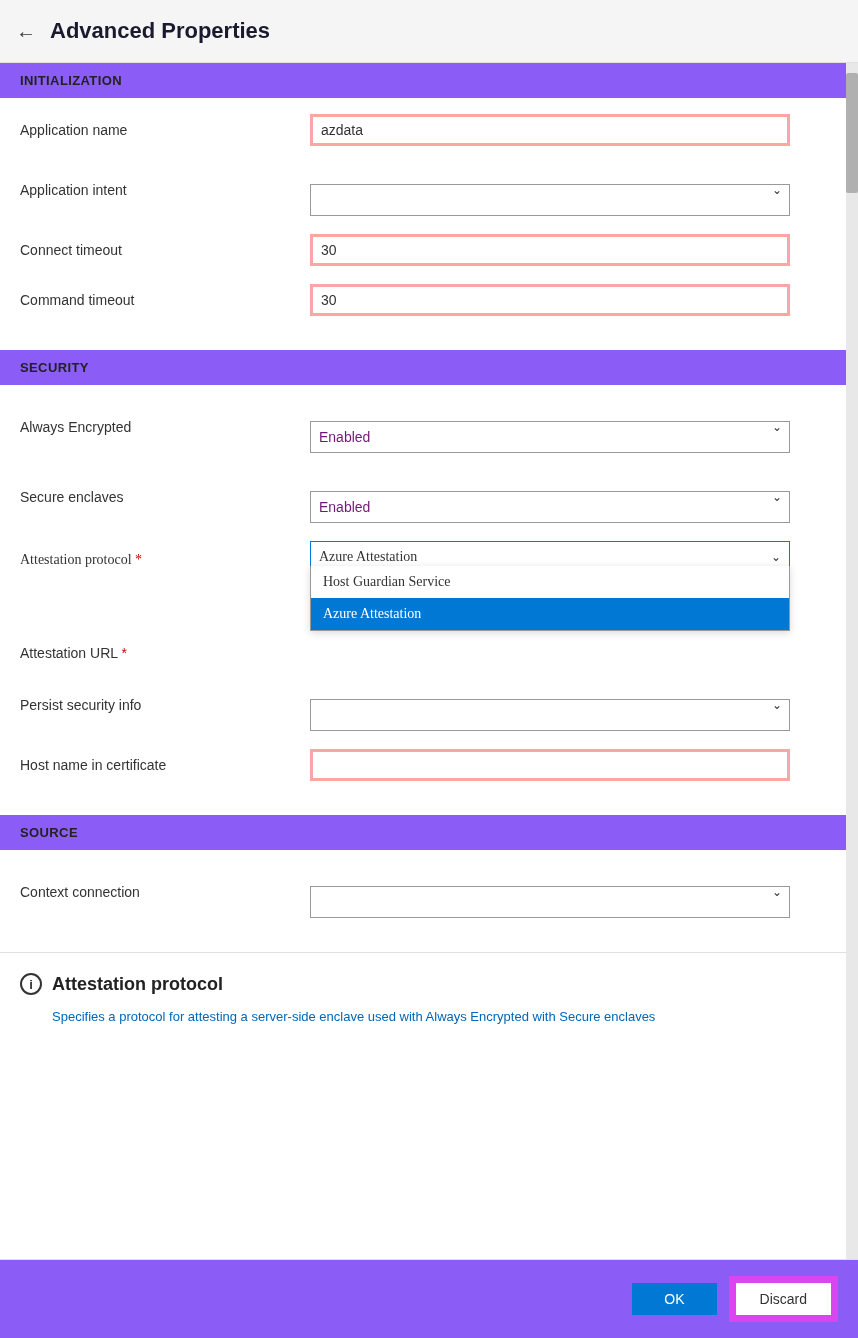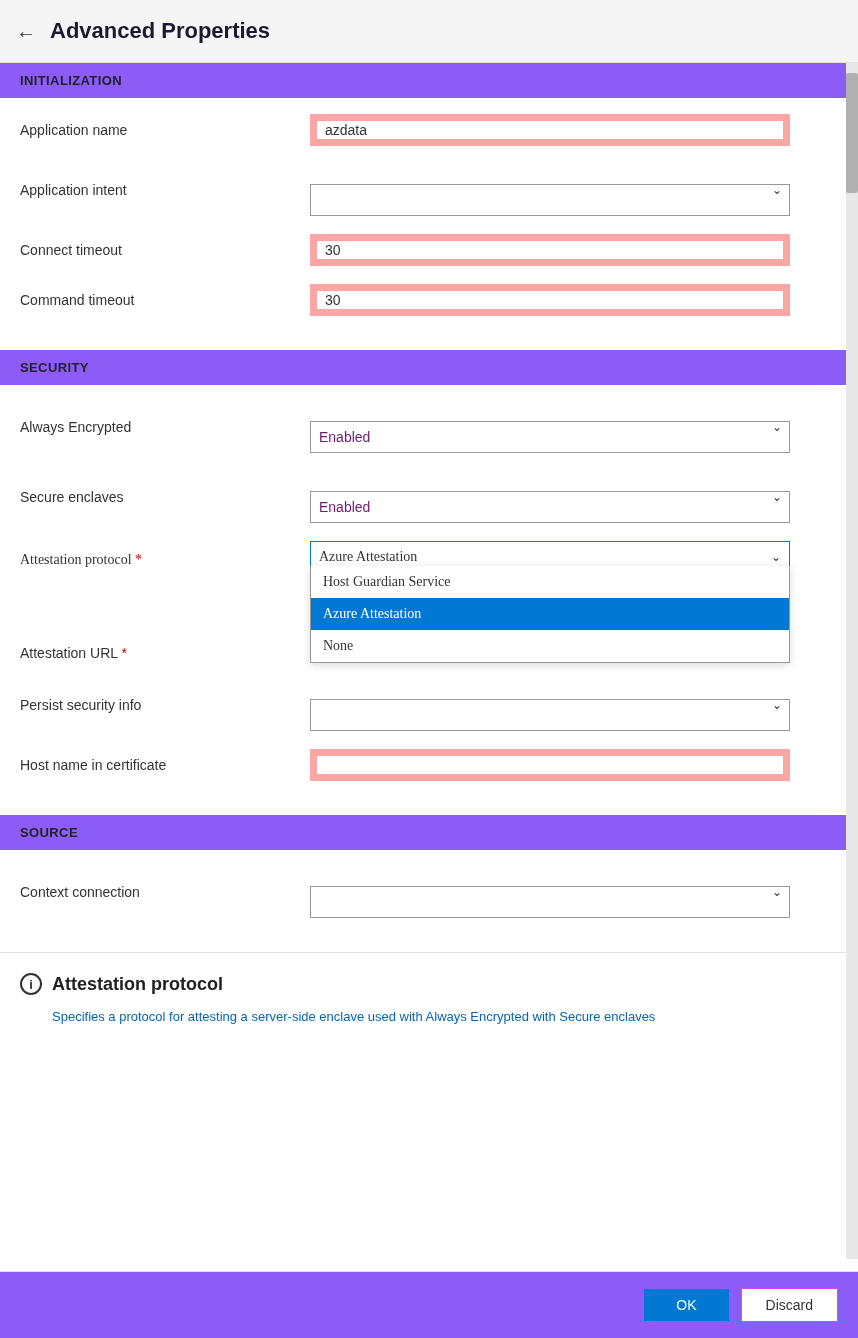--- a/index.html
+++ b/index.html
@@ -88,21 +88,21 @@
     .form-label .required {
       color: #c00;
     }
     .form-control {
       flex: 1;
       max-width: 480px;
     }
     .text-input {
       width: 100%;
       height: 32px;
-      border: 7px solid #fca5a5;
+      border: 3px solid #fca5a5;
       padding: 4px 8px;
       font-size: 14px;
       font-family: inherit;
       color: #333;
       background: #fff;
       outline: none;
     }
     .select-wrapper {
       position: relative;
       width: 100%;
@@ -237,21 +237,21 @@
       border: none;
       padding: 8px 32px;
       font-size: 14px;
       font-family: inherit;
       cursor: pointer;
       min-width: 80px;
     }
     .btn-discard {
       background: #fff;
       color: #333;
-      border: 1px solid #d946ef;
+      border: 7px solid #d946ef;
       padding: 8px 24px;
       font-size: 14px;
       font-family: inherit;
       cursor: pointer;
       min-width: 80px;
     }
 
     .page-wrapper {
       position: relative;
       height: 1338px;
@@ -347,21 +347,20 @@
           </div>
           <div class="form-control">
             <div class="dropdown-open-wrapper">
               <div class="dropdown-trigger">
                 <span>Azure Attestation</span>
                 <span class="chevron">⌄</span>
               </div>
               <div class="dropdown-menu">
                 <div class="dropdown-item">Host Guardian Service</div>
                 <div class="dropdown-item selected">Azure Attestation</div>
-                <div class="dropdown-item">None</div>
               </div>
             </div>
           </div>
         </div>
 
         <div class="form-row" style="margin-top: 72px;">
           <div class="form-label">
             <span>Attestation URL</span><span class="required"> *</span>
           </div>
           <div class="form-control">

